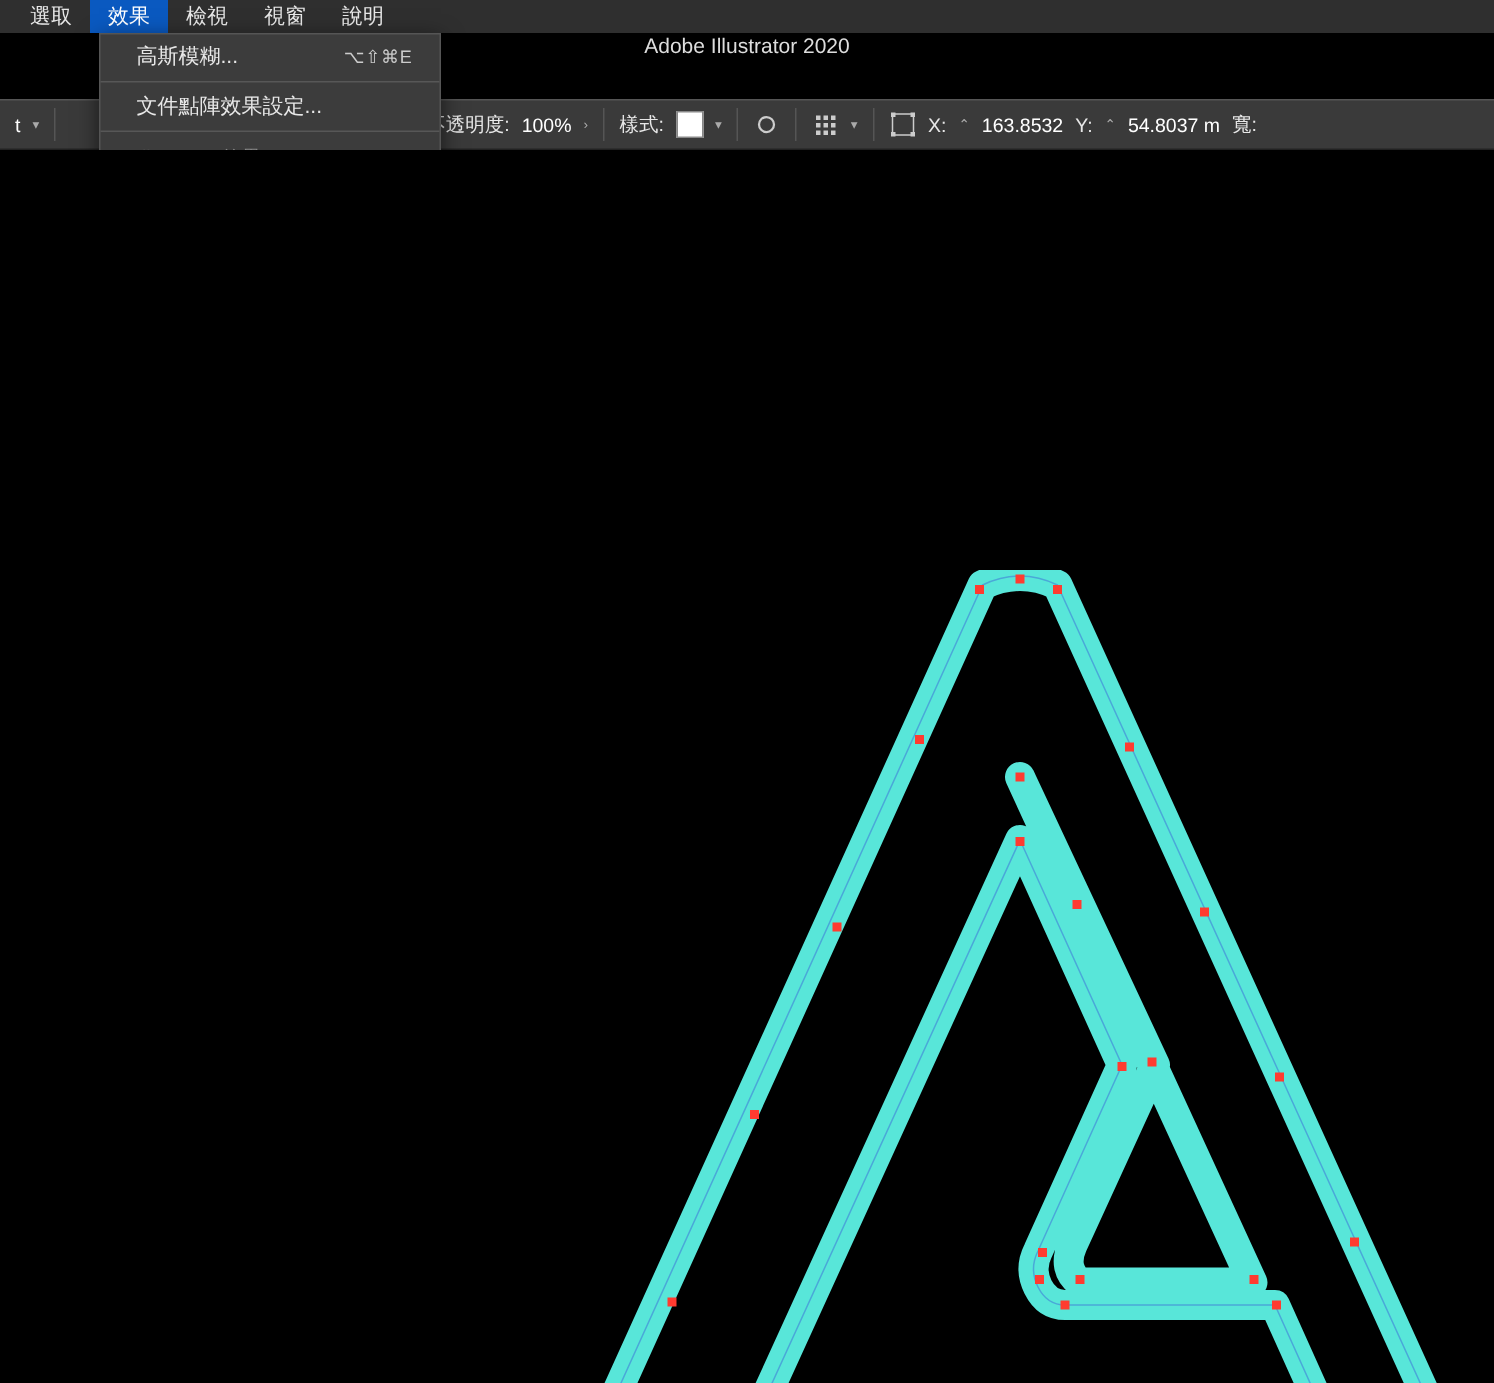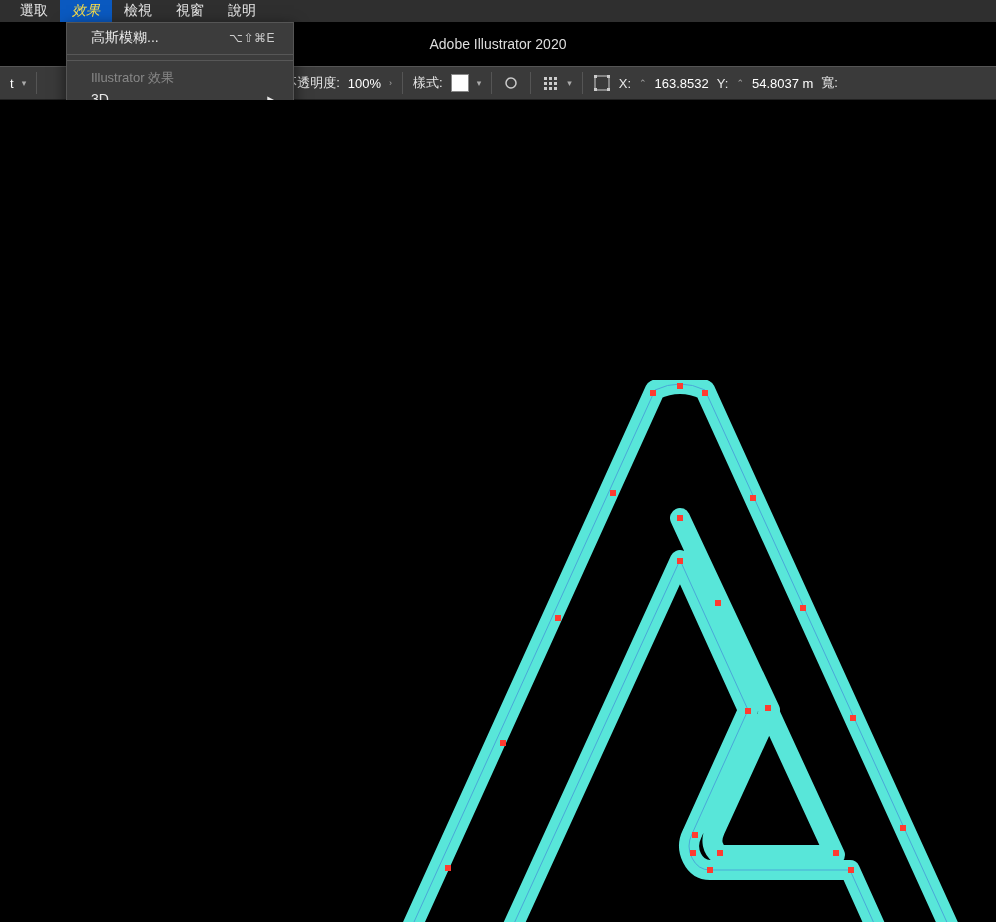--- a/index.html
+++ b/index.html
@@ -20,26 +20,25 @@
       background: #2f2f2f;
       padding-left: 8px;
       font-size: 14px;
     }
     .menubar-item {
       padding: 2px 12px;
       cursor: default;
     }
     .menubar-item.active {
       background: #0a59c0;
-      color: #fde047;
-      font-style: italic;
+      color: #ffffff;
     }
     .app-title {
       position: absolute;
-      top: 36px;
+      top: 22px;
       width: 100%;
       text-align: center;
       font-size: 14px;
       color: #ddd;
     }
     .toolbar {
       position: absolute;
       top: 66px;
       left: 0;
       right: 0;
@@ -166,20 +165,23 @@
   <span class="tb-val">54.8037 m</span>
   <span class="tb-label">寬:</span>
 </div>
 
 <div class="dropdown-menu menu-main">
   <div class="menu-row">
     <span>高斯模糊...</span>
     <span class="shortcut">⌥⇧⌘E</span>
   </div>
   <div class="menu-separator"></div>
+  <div class="menu-row">
+    <span>文件點陣效果設定...</span>
+  </div>
   <div class="menu-separator"></div>
   <div class="menu-row heading">
     <span>Illustrator 效果</span>
   </div>
   <div class="menu-row">
       <span>3D</span>
       <span class="arrow">▶</span>
     </div>
   <div class="menu-row">
       <span>SVG 濾鏡</span>

